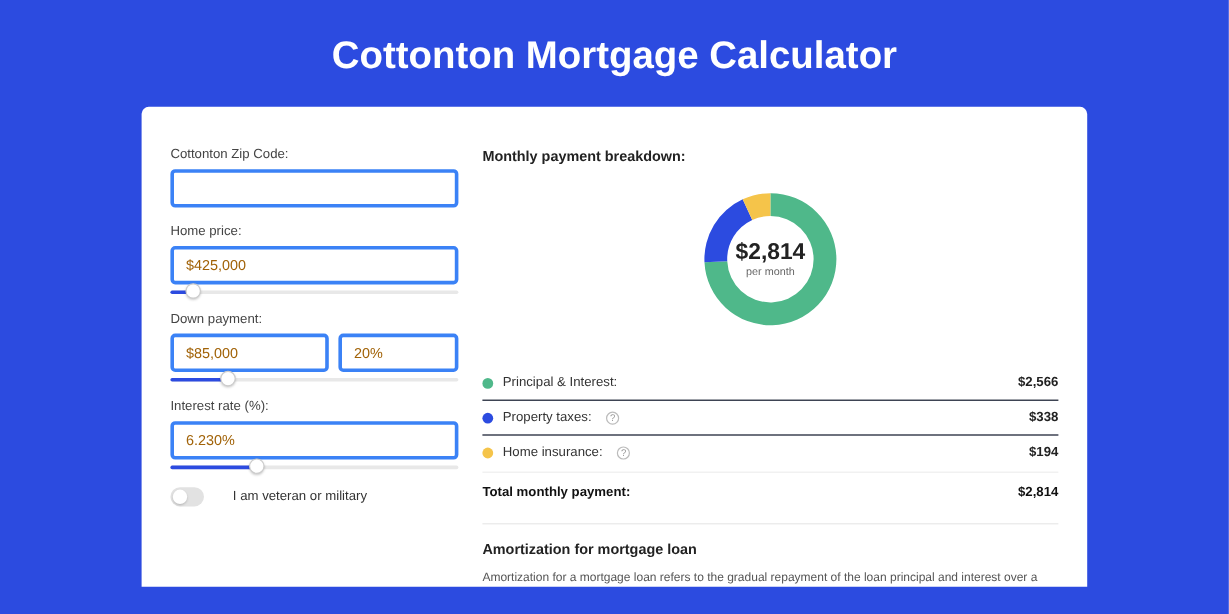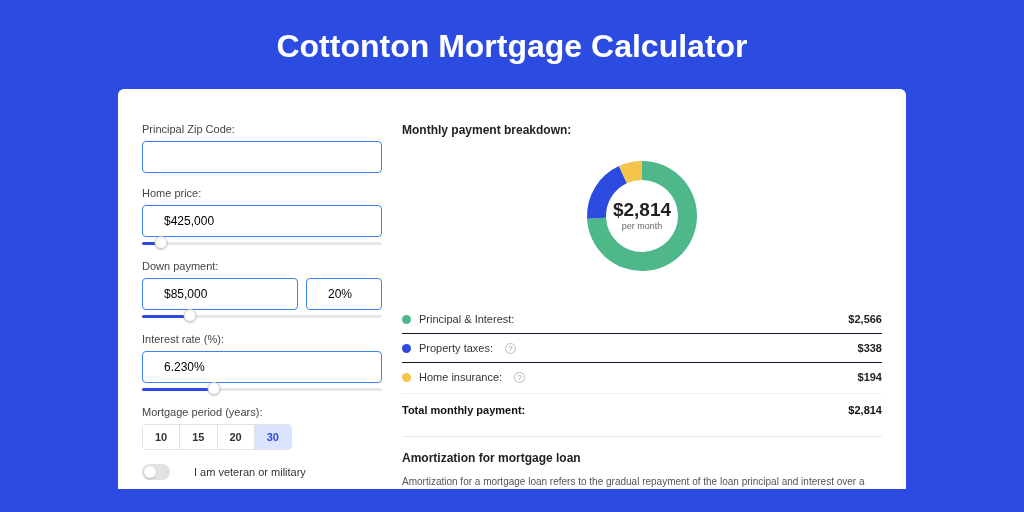--- a/index.html
+++ b/index.html
@@ -2,29 +2,29 @@
 <html><head>
 <meta charset="utf-8">
 <style>
 *{box-sizing:border-box;margin:0;padding:0}
 body{font-family:-apple-system,BlinkMacSystemFont,'Segoe UI',Arial,sans-serif;background:#2c4be0;width:1024px;height:512px;overflow:hidden}
 .page-title{color:#fff;font-size:32px;font-weight:700;text-align:center;padding:28px 15px 24px}
 .card{background:#fff;width:788px;margin:0 auto;border-radius:6px 6px 0 0;padding:34px 24px 0;display:flex;gap:20px;height:400px;overflow:hidden}
 .left{width:240px;flex:0 0 240px}
 .right{flex:1}
 .field-label{font-size:11px;color:#444;margin-bottom:6px;display:block}
-.text-input{width:100%;height:32px;border:1px solid #3b82f6;border-radius:4px;padding:0 21px;font-size:12px;color:#000000}
+.text-input{width:100%;height:32px;border:3px solid #3b82f6;border-radius:4px;padding:0 10px;font-size:12px;color:#a16207}
 .field-group{margin-bottom:14px}
 .slider-wrap{position:relative;height:6px;margin-top:3px}
 .slider-track{height:3px;background:#e8e8e8;border-radius:2px;position:relative;top:2px}
 .slider-fill{height:3px;background:#2c4be0;border-radius:2px;position:absolute;top:2px;left:0}
 .slider-thumb{width:13px;height:13px;border-radius:50%;background:#fff;border:1px solid #ccc;box-shadow:0 1px 2px rgba(0,0,0,.2);position:absolute;top:-4px;transform:translateX(-50%)}
 .row{display:flex;gap:8px}
 .row .text-input:first-child{flex:1}
-.row .text-input:last-child{width:76px}
+.row .text-input:last-child{width:100px}
 .period-btns{display:flex;gap:0;border:1px solid #e2e2e2;border-radius:4px;width:fit-content}
 .period-btn{padding:6px 12px;font-size:11px;font-weight:600;color:#333;background:#fff;border:none;border-right:1px solid #e2e2e2;cursor:pointer}
 .period-btn:last-child{border-right:none}
 .period-btn.active{background:#dbe4ff;color:#2c4be0}
 .toggle-row{display:flex;align-items:center;gap:24px;margin-top:14px}
 .toggle{width:28px;height:16px;border-radius:8px;background:#e2e2e2;position:relative}
 .toggle-knob{width:12px;height:12px;border-radius:50%;background:#fff;position:absolute;top:2px;left:2px;box-shadow:0 1px 2px rgba(0,0,0,.2)}
 .toggle-label{font-size:11px;color:#333}
 .section-title{font-size:12px;font-weight:700;color:#222;margin-bottom:14px}
 .chart-wrap{display:flex;justify-content:center;margin-bottom:24px}
@@ -47,21 +47,21 @@
 </style>
 </head>
 <body>
 
 <h1 class="page-title">Cottonton Mortgage Calculator</h1>
 
 <div class="card">
   <div class="left">
 
     <div class="field-group">
-      <label class="field-label">Principal Zip Code:</label>
+      <label class="field-label">Cottonton Zip Code:</label>
       <input class="text-input" value="" style="">
     </div>
 
     <div class="field-group">
       <label class="field-label">Home price:</label>
       <input class="text-input" value="$425,000" style="">
       <div class="slider-wrap">
         <div class="slider-track"></div>
         <div class="slider-fill" style="width:8%"></div>
         <div class="slider-thumb" style="left:8%"></div>
@@ -84,29 +84,20 @@
     <div class="field-group">
       <label class="field-label">Interest rate (%):</label>
       <input class="text-input" value="6.230%" style="">
       <div class="slider-wrap">
         <div class="slider-track"></div>
         <div class="slider-fill" style="width:30%"></div>
         <div class="slider-thumb" style="left:30%"></div>
       </div>
     </div>
 
-    <div class="field-group">
-      <label class="field-label">Mortgage period (years):</label>
-      <div class="period-btns" id="period-btns">
-          <button class="period-btn">10</button>
-          <button class="period-btn">15</button>
-          <button class="period-btn">20</button>
-          <button class="period-btn active">30</button>
-        </div>
-    </div>
 
     <div class="toggle-row">
       <div class="toggle">
           <div class="toggle-knob"></div>
         </div>
       <span class="toggle-label">I am veteran or military</span>
     </div>
   </div>
 
   <div class="right">

